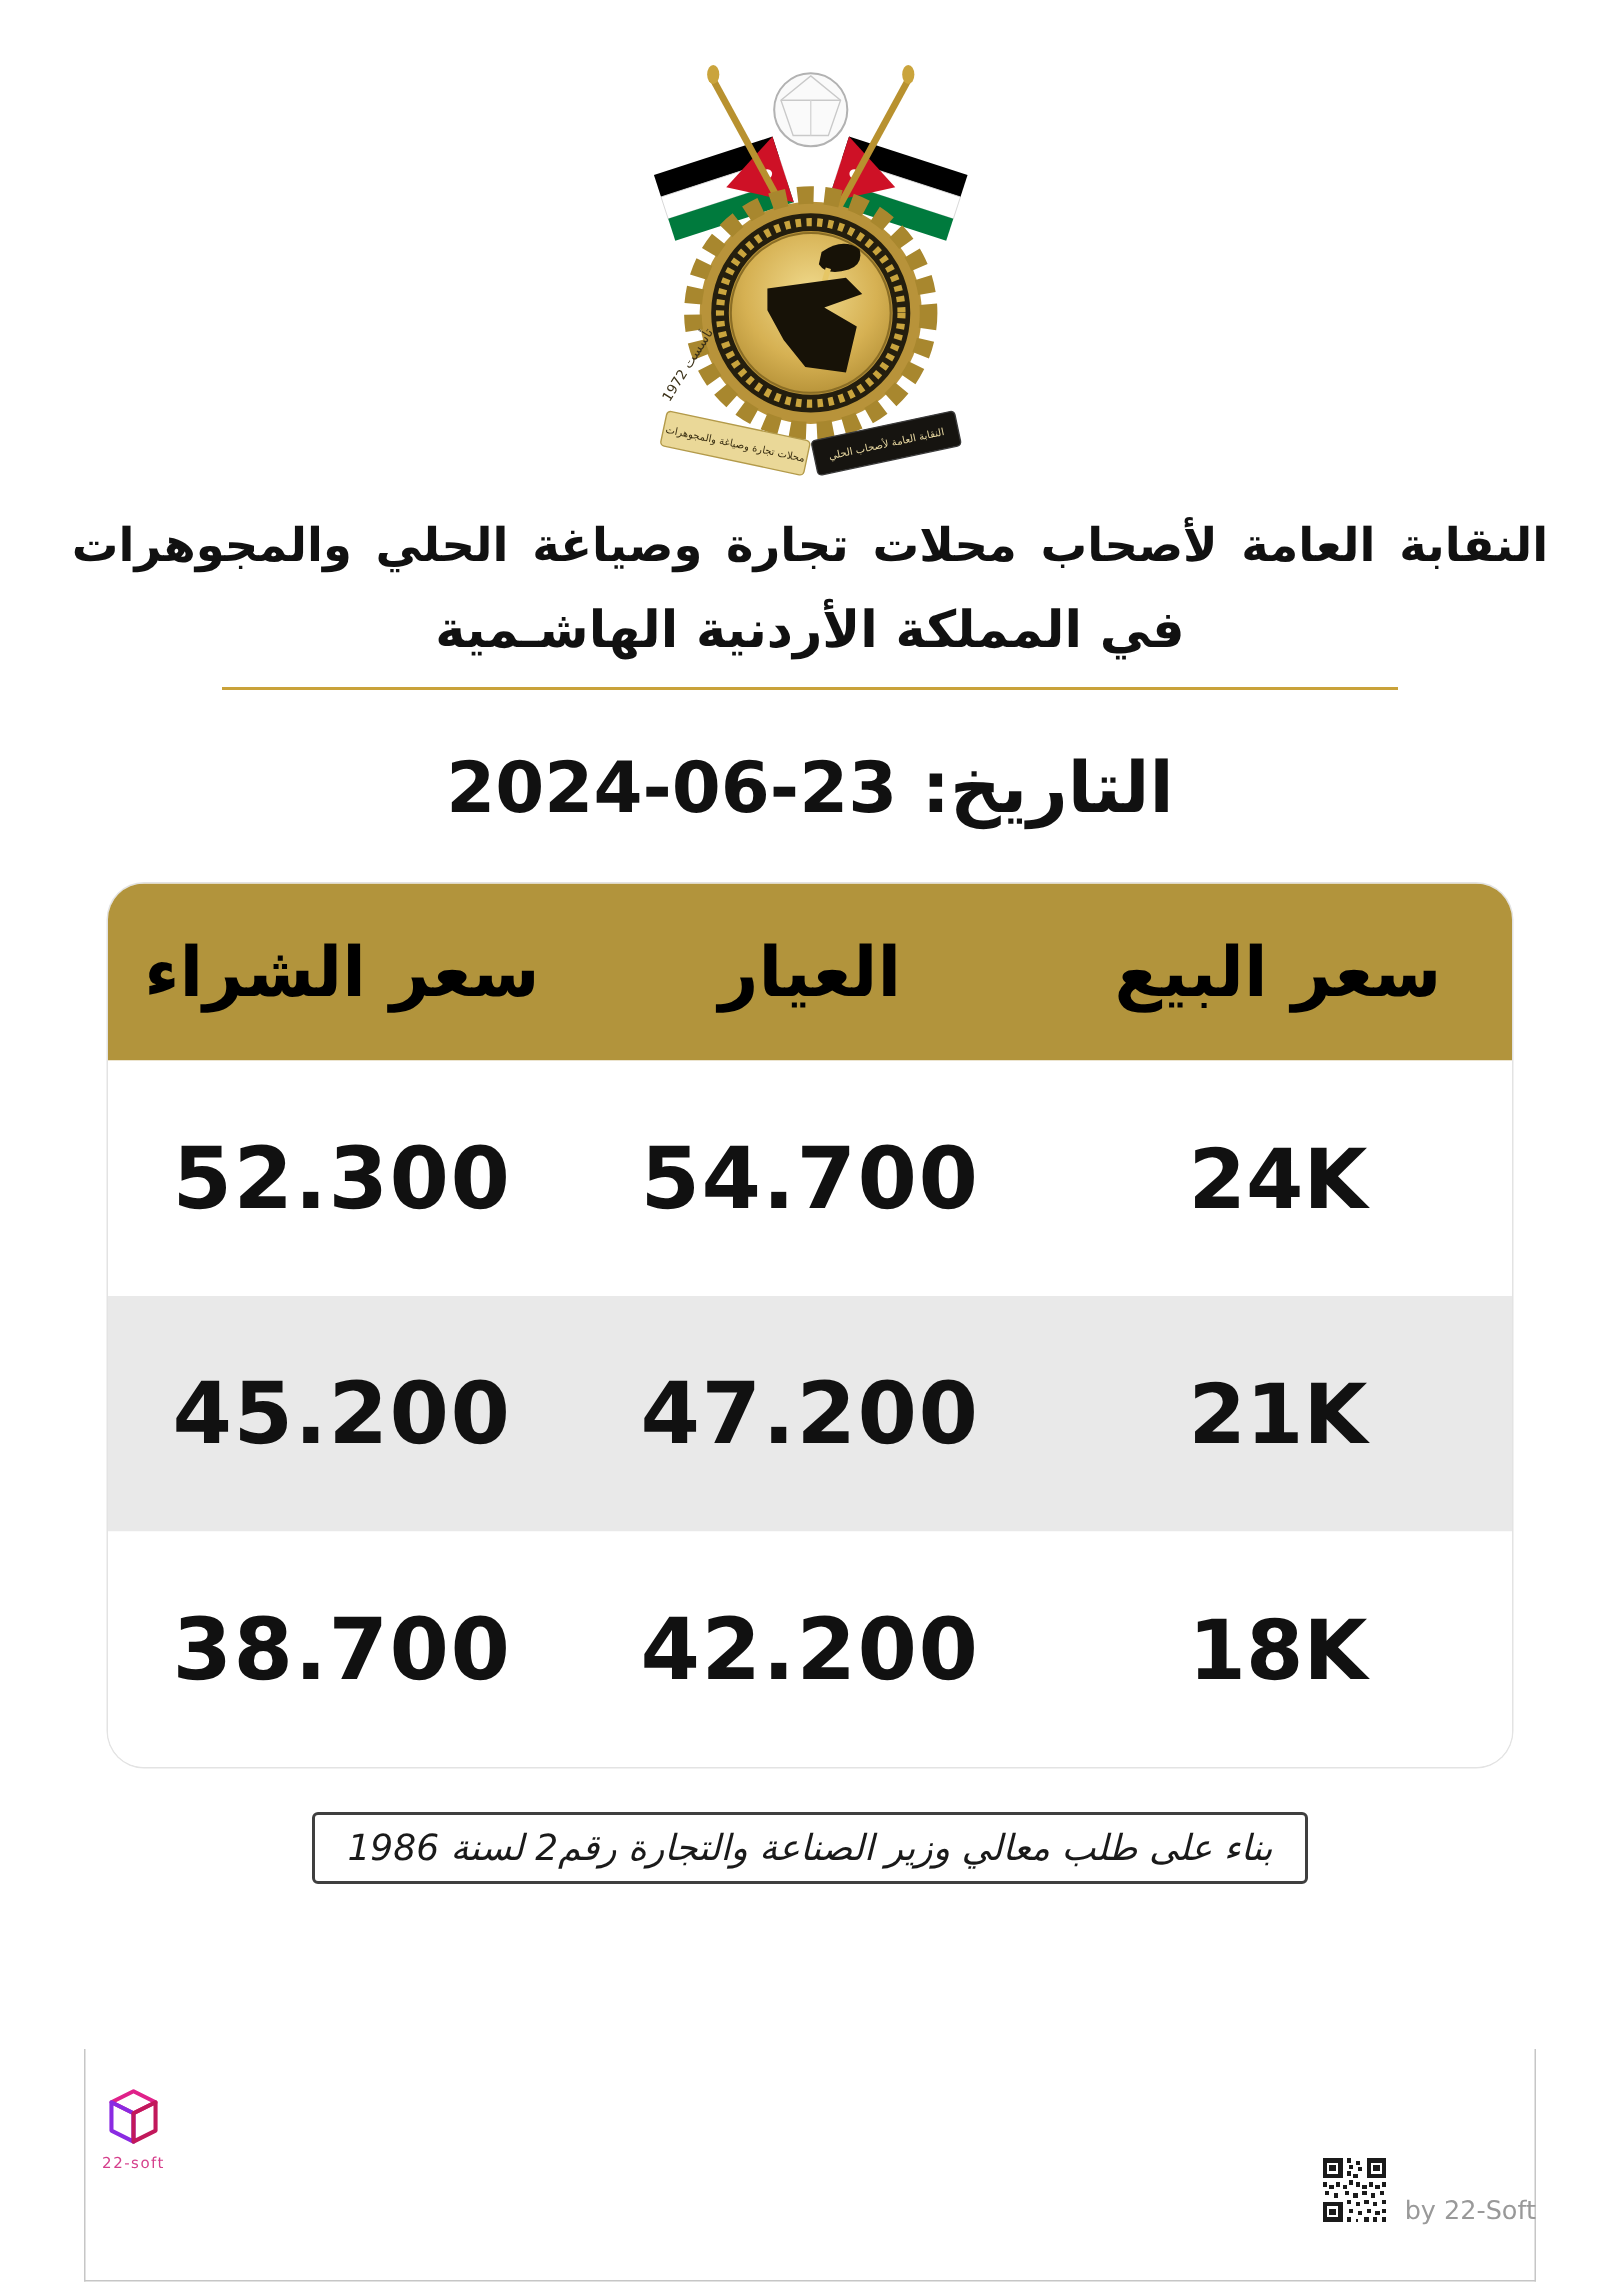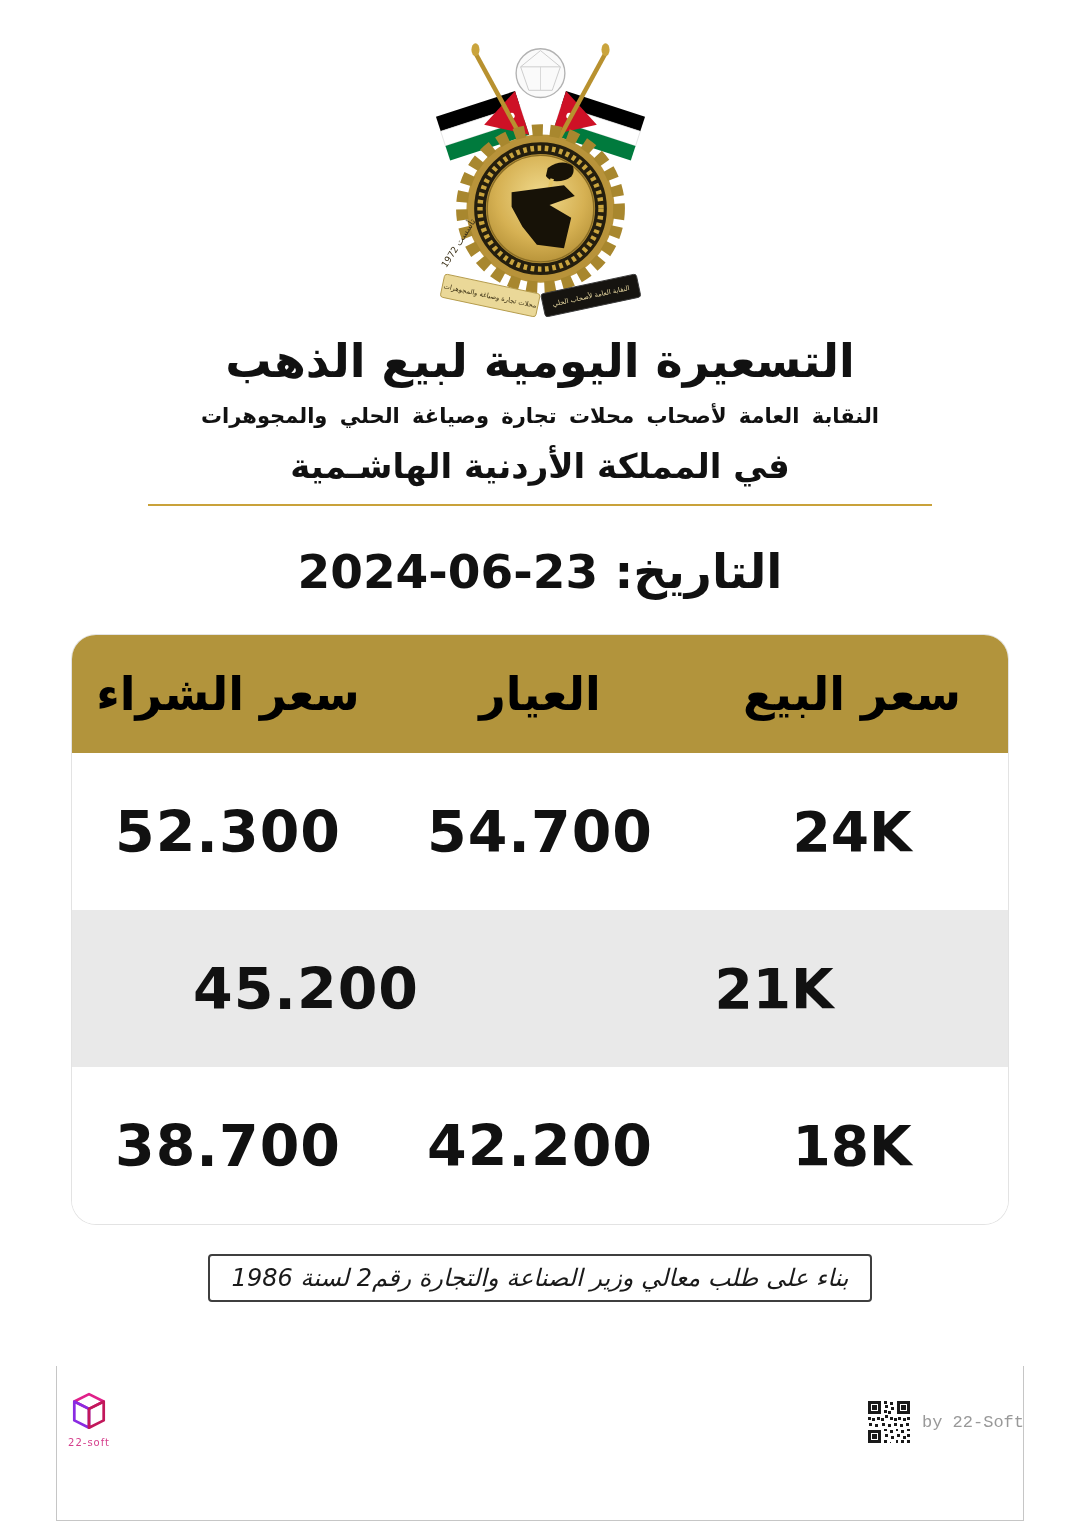--- a/index.html
+++ b/index.html
@@ -4,21 +4,21 @@
 <style>
   * { margin:0; padding:0; box-sizing:border-box; }
   html, body { background:#ffffff; }
   body { font-family:"DejaVu Sans", sans-serif; color:#111; }
   .page { position:relative; width:1080px; height:1527px; margin:0 auto; background:#fff; overflow:hidden; text-align:center; }
 
   .emblem { padding-top:28px; }
 
   .title   { font-size:46px; font-weight:bold; margin-top:4px; }
   .issued  { font-size:27px; font-weight:bold; margin-top:26px; }
-  .issuer  { font-size:21px; font-weight:bold; margin-top:16px; word-spacing:5px; }
+  .issuer  { font-size:31px; font-weight:bold; margin-top:16px; word-spacing:5px; }
   .kingdom { font-size:34px; font-weight:bold; margin-top:18px; }
   .divider { width:784px; height:2px; background:#c9a23a; margin:18px auto 0; }
   .date    { font-size:47px; font-weight:bold; margin-top:38px; }
 
   .price-table { width:936px; margin:36px auto 0; border-radius:24px; overflow:hidden;
                  box-shadow:0 0 0 1px #e3e3e3; }
   .thead { display:flex; background:#b2943c; height:118px; align-items:center;
            color:#000; font-weight:bold; font-size:46px; }
   .cell  { flex:1; }
   .trow  { display:flex; align-items:center; height:157px; background:#ffffff;
@@ -29,21 +29,21 @@
   .note-wrap { margin-top:30px; }
   .note { display:inline-block; border:2px solid #3f3f3f; border-radius:4px;
           padding:8px 22px; font-size:24px; color:#1a1a1a; background:#fff;font-style:italic; }
 
   .frame { position:absolute; left:56px; right:56px; top:1366px; bottom:6px;
            border:1px solid #c6c6c6; border-top:none; }
 
   .soft-logo { position:absolute; left:58px; top:1392px; width:52px; text-align:right; }
   .soft-label { font-size:10px; color:#d53f8c; margin-top:1px; letter-spacing:1px; }
 
-  .qr-group { position:absolute; right:56px; top:1398px; display:flex; align-items:center; gap:9px;font-family:Liberation Mono, monospace; }
+  .qr-group { position:absolute; right:56px; top:1436px; display:flex; align-items:flex-end; gap:9px; }
   .credit { font-size:17px; color:#999999; }
 </style>
 </head>
 <body>
 
 <div class="page">
 
   <div class="emblem">
     <svg width="235" height="298" viewBox="0 0 260 330">
       <defs>
@@ -105,41 +105,41 @@
         <rect x="20" y="284" width="108" height="26" rx="3" fill="#ead898" stroke="#b39a4a" stroke-width="1"></rect>
         <text x="74" y="300" font-size="7.5" fill="#3a2f12" text-anchor="middle" direction="rtl">محلات تجارة وصياغة والمجوهرات</text>
       </g>
       <g transform="rotate(-12 182 298)">
         <rect x="132" y="284" width="108" height="26" rx="3" fill="#161410" stroke="#3a3a3a" stroke-width="1"></rect>
         <text x="186" y="300" font-size="7.5" fill="#e7d7a0" text-anchor="middle" direction="rtl">النقابة العامة لأصحاب الحلي</text>
       </g>
     </svg>
   </div>
 
-  <h1 class="title" dir="rtl">التسعيرة اليومية لبيع الذهب</h1>
   <div class="issuer" dir="rtl">النقابة العامة لأصحاب محلات تجارة وصياغة الحلي والمجوهرات</div>
   <div class="kingdom" dir="rtl">في المملكة الأردنية الهاشـمية</div>
   <div class="divider"></div>
   <div class="date" dir="rtl">التاريخ: 23-06-2024</div>
 
   <div class="price-table" dir="rtl">
     <div class="thead">
       <div class="cell">سعر البيع</div>
       <div class="cell">العيار</div>
       <div class="cell">سعر الشراء</div>
     </div>
 
     <div class="trow">
       <div class="cell karat">24K</div>
       <div class="cell">54.700</div>
       <div class="cell">52.300</div>
     </div>
 
     <div class="trow alt">
       <div class="cell karat">21K</div>
+      <div class="cell">47.200</div>
       <div class="cell">45.200</div>
     </div>
 
     <div class="trow">
       <div class="cell karat">18K</div>
       <div class="cell">42.200</div>
       <div class="cell">38.700</div>
     </div>
   </div>
 

